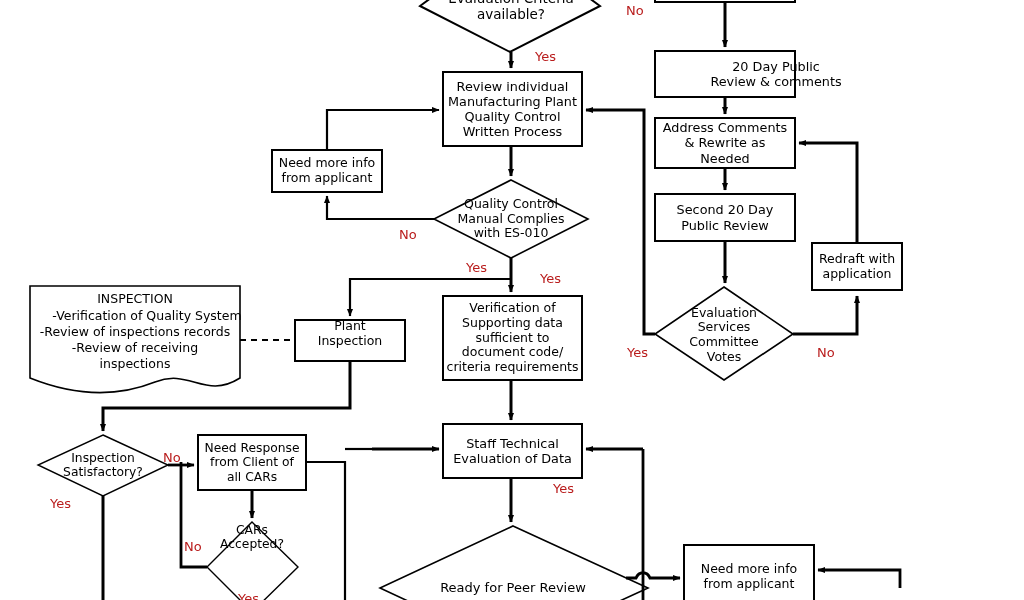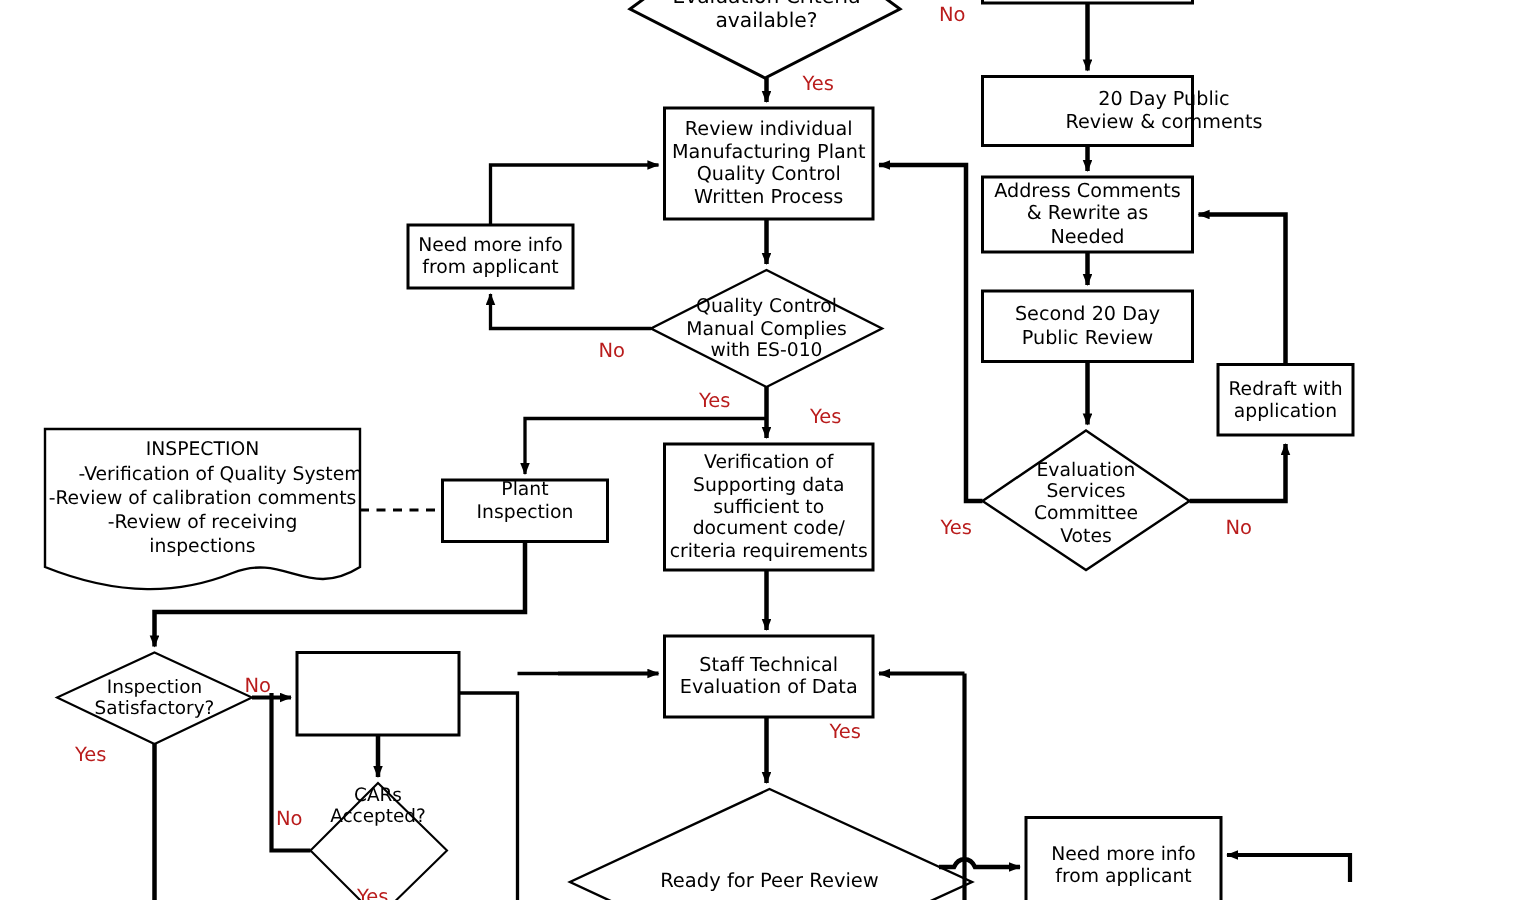--- a/index.html
+++ b/index.html
@@ -156,36 +156,39 @@
   <div class="nodetext" style="left:812px;top:243px;width:90px;height:47px;font-size:12.5px;">
       <span>Redraft with<br>application</span>
     </div>
 
   <div class="nodetext" style="left:668px;top:300px;width:112px;height:70px;font-size:12.5px;">
       <span>Evaluation<br>Services<br>Committee<br>Votes</span>
     </div>
 
   <div class="note-text" style="left:30px;top:291px;width:210px;font-size:12.5px;">INSPECTION</div>
   <div class="note-text" style="left:42px;top:308px;width:210px;font-size:12.5px;">-Verification of Quality System</div>
-  <div class="note-text" style="left:30px;top:324px;width:210px;font-size:12.5px;">-Review of calibration comments</div>
+  <div class="note-text" style="left:30px;top:324px;width:210px;font-size:12.5px;">-Review of inspections records</div>
   <div class="note-text" style="left:30px;top:340px;width:210px;font-size:12.5px;">-Review of receiving</div>
   <div class="note-text" style="left:30px;top:356px;width:210px;font-size:12.5px;">inspections</div>
 
   <div class="nodetext" style="left:295px;top:320px;width:110px;height:27px;font-size:12.5px;">
       <span>Plant<br>Inspection</span>
     </div>
 
   <div class="nodetext" style="left:443px;top:296px;width:139px;height:84px;font-size:12.5px;">
       <span>Verification of<br>Supporting data<br>sufficient to<br>document code/<br>criteria requirements</span>
     </div>
 
   <div class="nodetext" style="left:38px;top:448px;width:130px;height:34px;font-size:12.3px;">
       <span>Inspection<br>Satisfactory?</span>
     </div>
 
+  <div class="nodetext" style="left:198px;top:435px;width:108px;height:55px;font-size:12.3px;">
+      <span>Need Response<br>from Client of<br>all CARs</span>
+    </div>
 
   <div class="nodetext" style="left:205px;top:520px;width:94px;height:34px;font-size:12.3px;">
       <span>CARs<br>Accepted?</span>
     </div>
 
   <div class="nodetext" style="left:443px;top:424px;width:139px;height:54px;font-size:12.8px;">
       <span>Staff Technical<br>Evaluation of Data</span>
     </div>
 
   <div class="nodetext" style="left:408px;top:578px;width:210px;height:20px;font-size:13px;">Ready for Peer Review</div>

